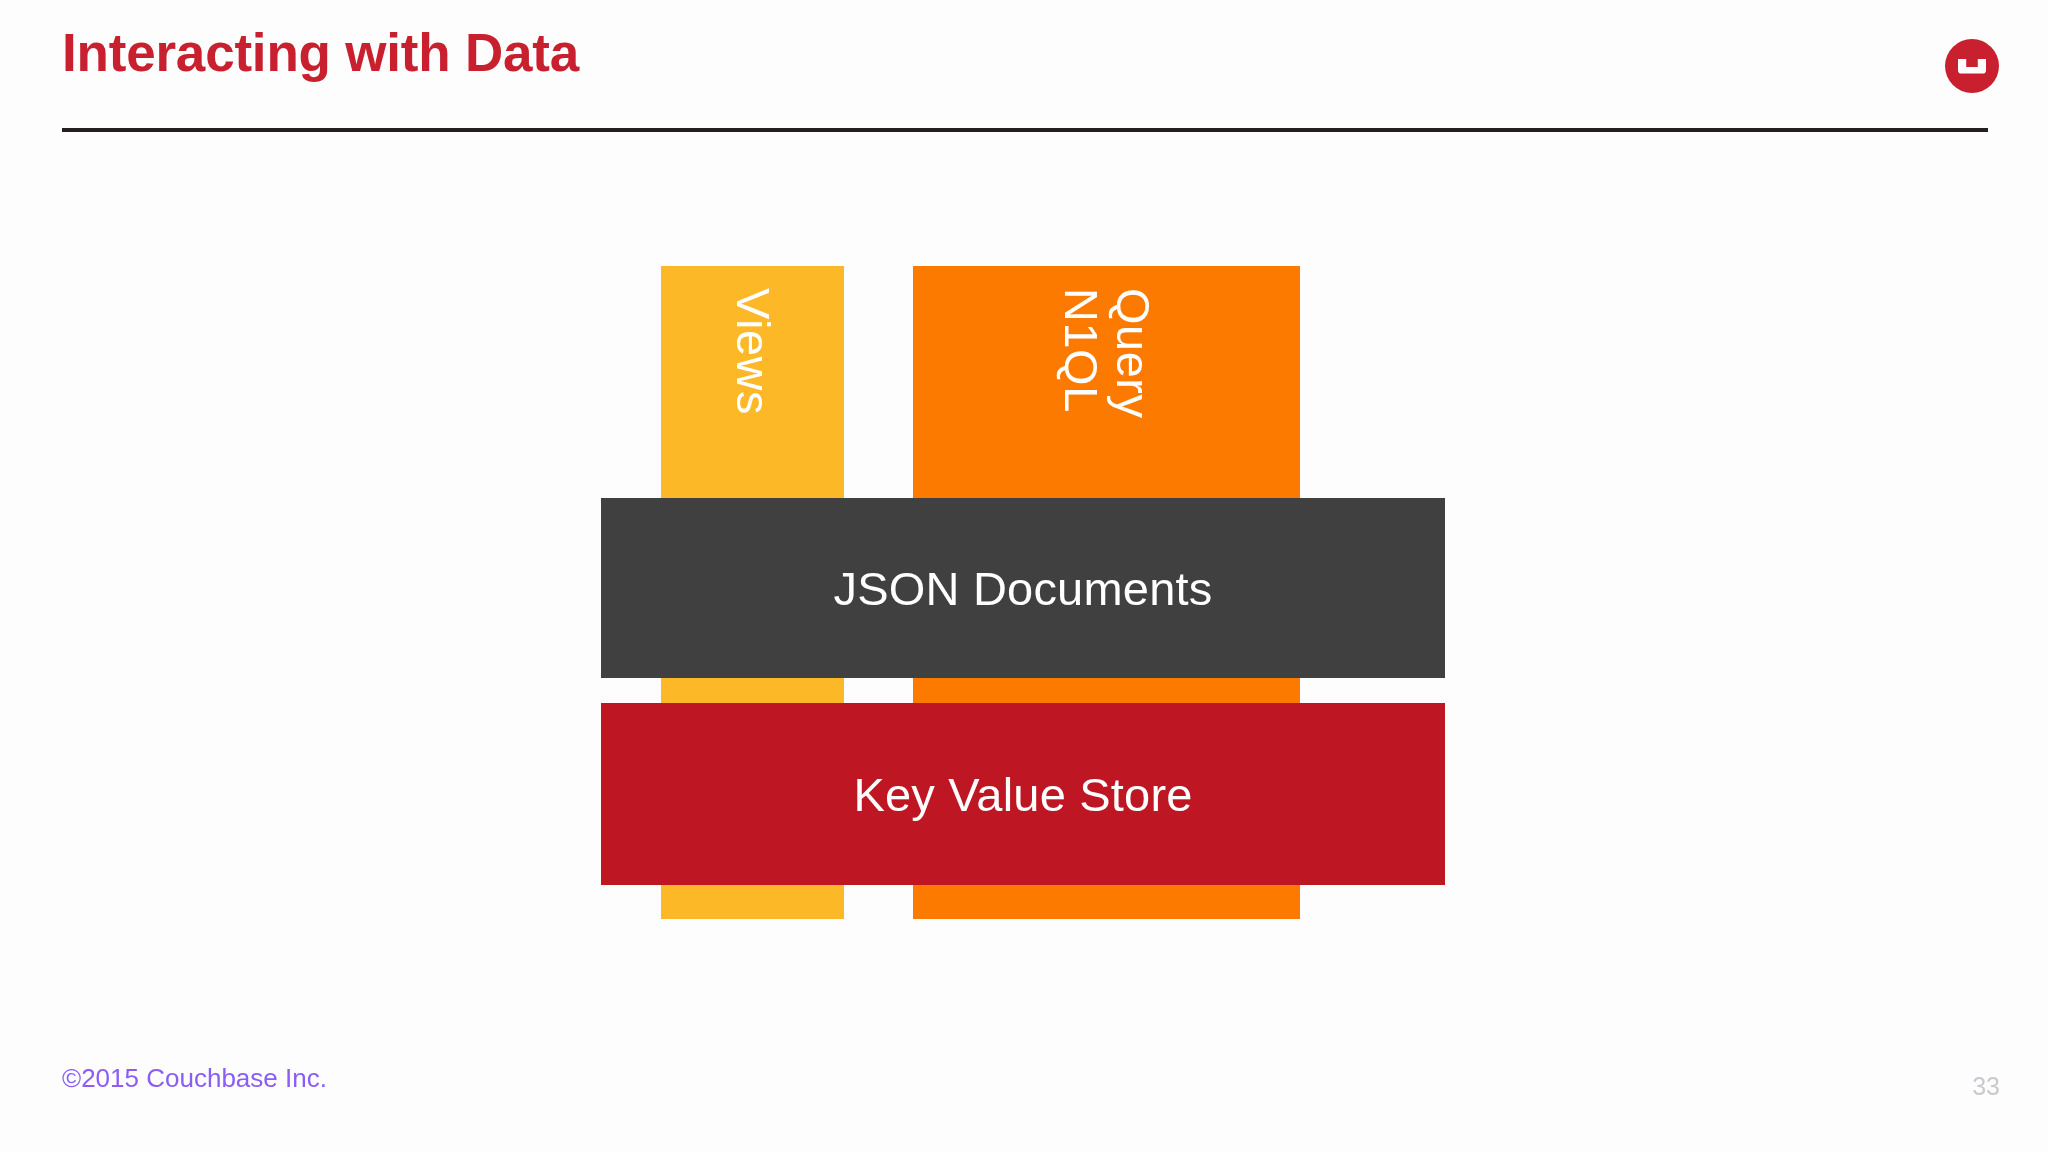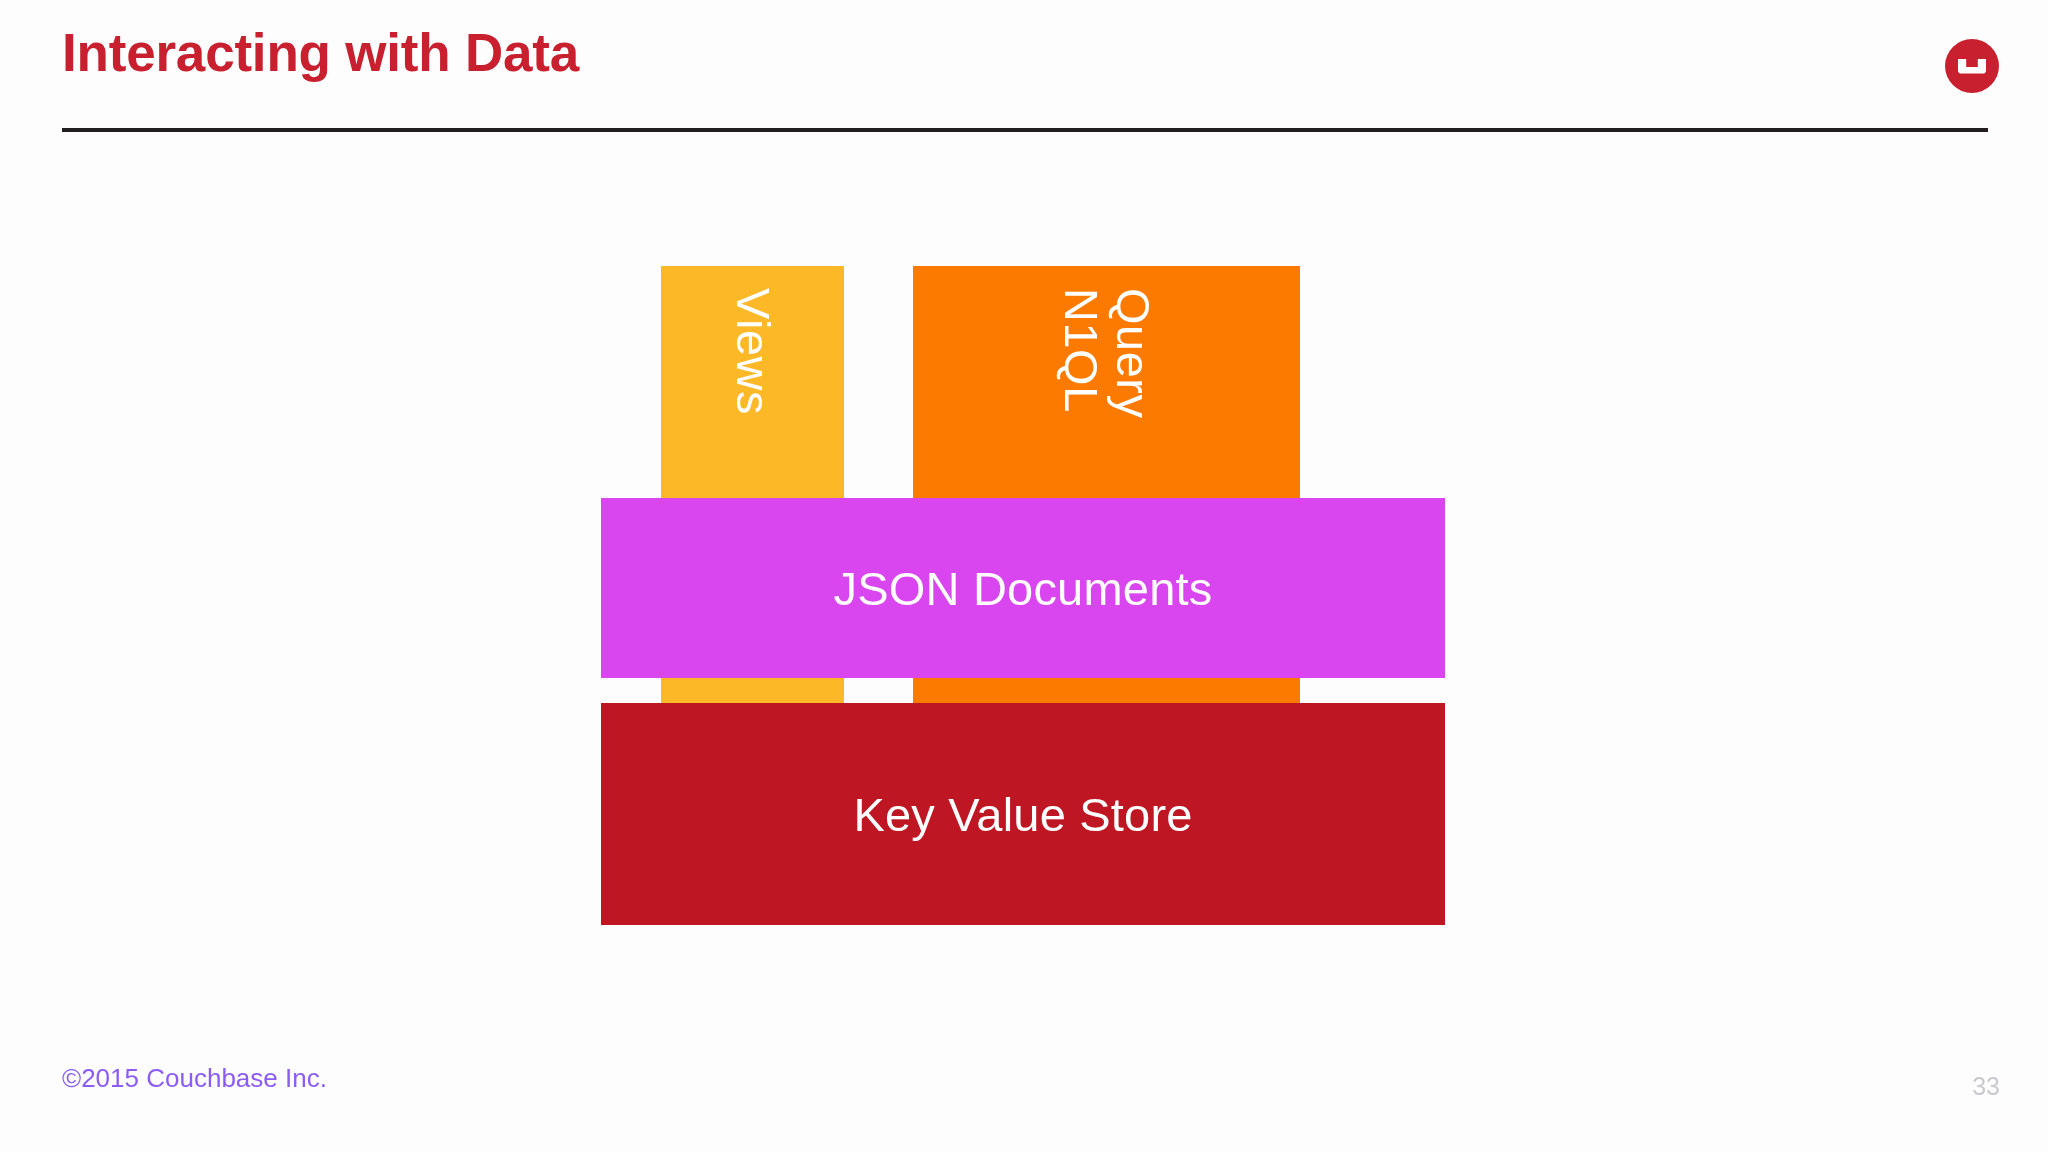--- a/index.html
+++ b/index.html
@@ -115,28 +115,28 @@
     padding-top: 22px;
     white-space: nowrap;
   }
 
   
   .band-json {
     left: 601px;
     top: 498px;
     width: 844px;
     height: 180px;
-    background: #d946ef;
+    background: #404040;
     z-index: 4;
   }
   .band-kv {
     left: 601px;
     top: 703px;
     width: 844px;
-    height: 222px;
+    height: 182px;
     background: #be1622;
     z-index: 5;
   }
   .band-label {
     color: #ffffff;
     font-size: 47px;
     font-weight: normal;
     letter-spacing: 0.2px;
     white-space: nowrap;
   }

